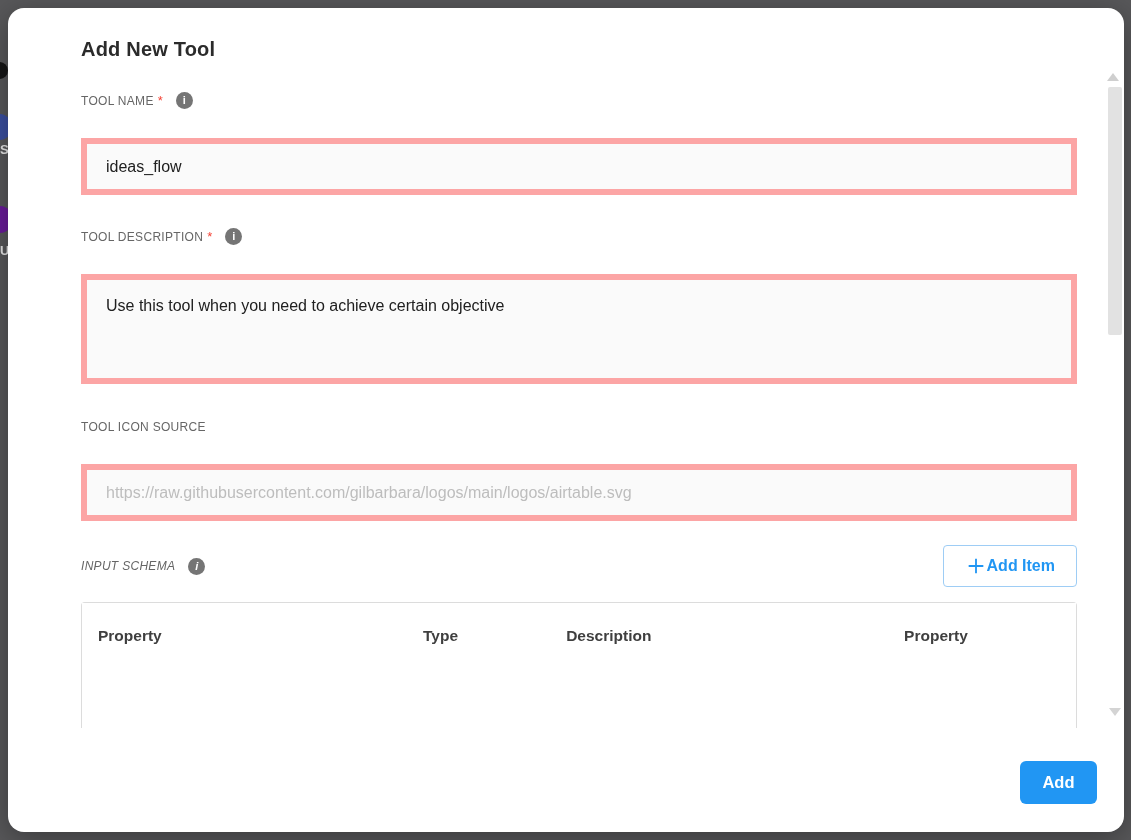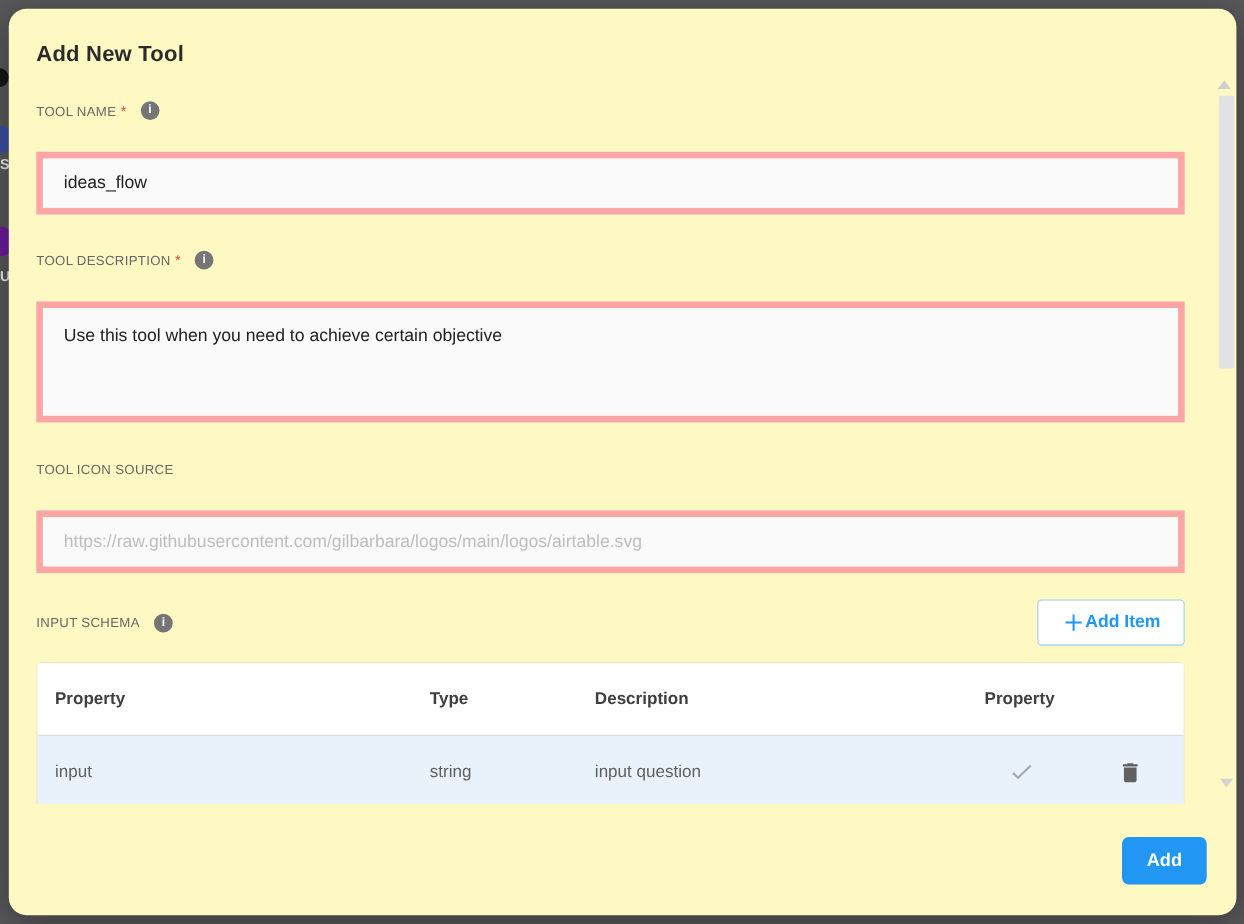--- a/index.html
+++ b/index.html
@@ -16,23 +16,24 @@
   .peek-dot.d2 { left: -14px; top: 114px; width: 26px; height: 26px; }
   .peek-dot.d3 { left: -14px; top: 206px; width: 27px; height: 27px; }
   .peek-letter { position: absolute; left: 0px; color: #e8e8e8; font-size: 13px; font-weight: bold; }
   .peek-letter.l1 { top: 142px; }
   .peek-letter.l2 { top: 243px; }
 
   
   .modal {
     position: absolute; left: 8px; top: 8px;
     width: 1116px; height: 824px;
-    background: #fef9c3; border-radius: 16px;
+    background: #ffffff; border-radius: 16px;
     display: flex; flex-direction: column;
     box-shadow: 0 6px 30px rgba(0,0,0,0.35);
+    padding-left: 48px;
   }
   .dialog-header { flex: none; padding: 30px 25px 8px 25px; }
   .dialog-title { font-size: 20px; font-weight: 600; color: #2b2b2b; letter-spacing: 0.2px; }
 
   .dialog-content {
     flex: 1 1 auto; overflow: hidden;
     padding: 24px 47px 0 25px;
   }
 
   .label-row { display: flex; align-items: center; height: 15px; }
@@ -59,21 +60,21 @@
   .text-input::placeholder { color: #bdbdbd; opacity: 1; }
 
   .field { margin-top: 34px; }
   .field.first { margin-top: 0; }
   .field.f3 { margin-top: 35px; }
 
   .schema-row {
     margin-top: 24px;
     display: flex; align-items: center; justify-content: space-between;
   }
-  .schema-left { display: flex; align-items: center; }
+  .schema-left { display: flex; align-items: center; font-style: italic; }
   .add-item-btn {
     height: 42px; padding: 0 21px;
     background: #ffffff; border: 1px solid #9ecdf5; border-radius: 4px;
     color: #2196f3; font-size: 16px; font-weight: 600;
     font-family: "Liberation Sans", sans-serif;
     display: flex; align-items: center; 
     cursor: pointer;
   }
 
   
@@ -185,35 +186,20 @@
     </div>
 
     <div class="schema-table">
       <div class="t-row head">
         <div class="t-cell">Property</div>
         <div class="t-cell">Type</div>
         <div class="t-cell">Description</div>
         <div class="t-cell">Property</div>
         <div class="t-cell"></div>
       </div>
-      <div class="t-row data" style="background: rgb(233, 242, 251);">
-        <div class="t-cell">input</div>
-        <div class="t-cell">string</div>
-        <div class="t-cell">input question</div>
-        <div class="t-cell center">
-          <svg class="icon-svg" width="26" height="26" viewBox="0 0 24 24">
-            <path d="M4.5 12.5l4.2 4.2L19.5 6.3" fill="none" stroke="#a8a8a8" stroke-width="1.8"></path>
-          </svg>
-        </div>
-        <div class="t-cell center">
-          <svg class="icon-svg" width="23" height="23" viewBox="0 0 24 24">
-            <path d="M6 19c0 1.1.9 2 2 2h8c1.1 0 2-.9 2-2V7H6v12zM19 4h-3.5l-1-1h-5l-1 1H5v2h14V4z" fill="#616161"></path>
-          </svg>
-        </div>
-      </div>
       <div class="t-row empty">
         <div class="t-cell"></div>
           <div class="t-cell"></div>
           <div class="t-cell"></div>
         <div class="t-cell"></div>
           <div class="t-cell"></div>
       </div>
     </div>
 
   </div>

